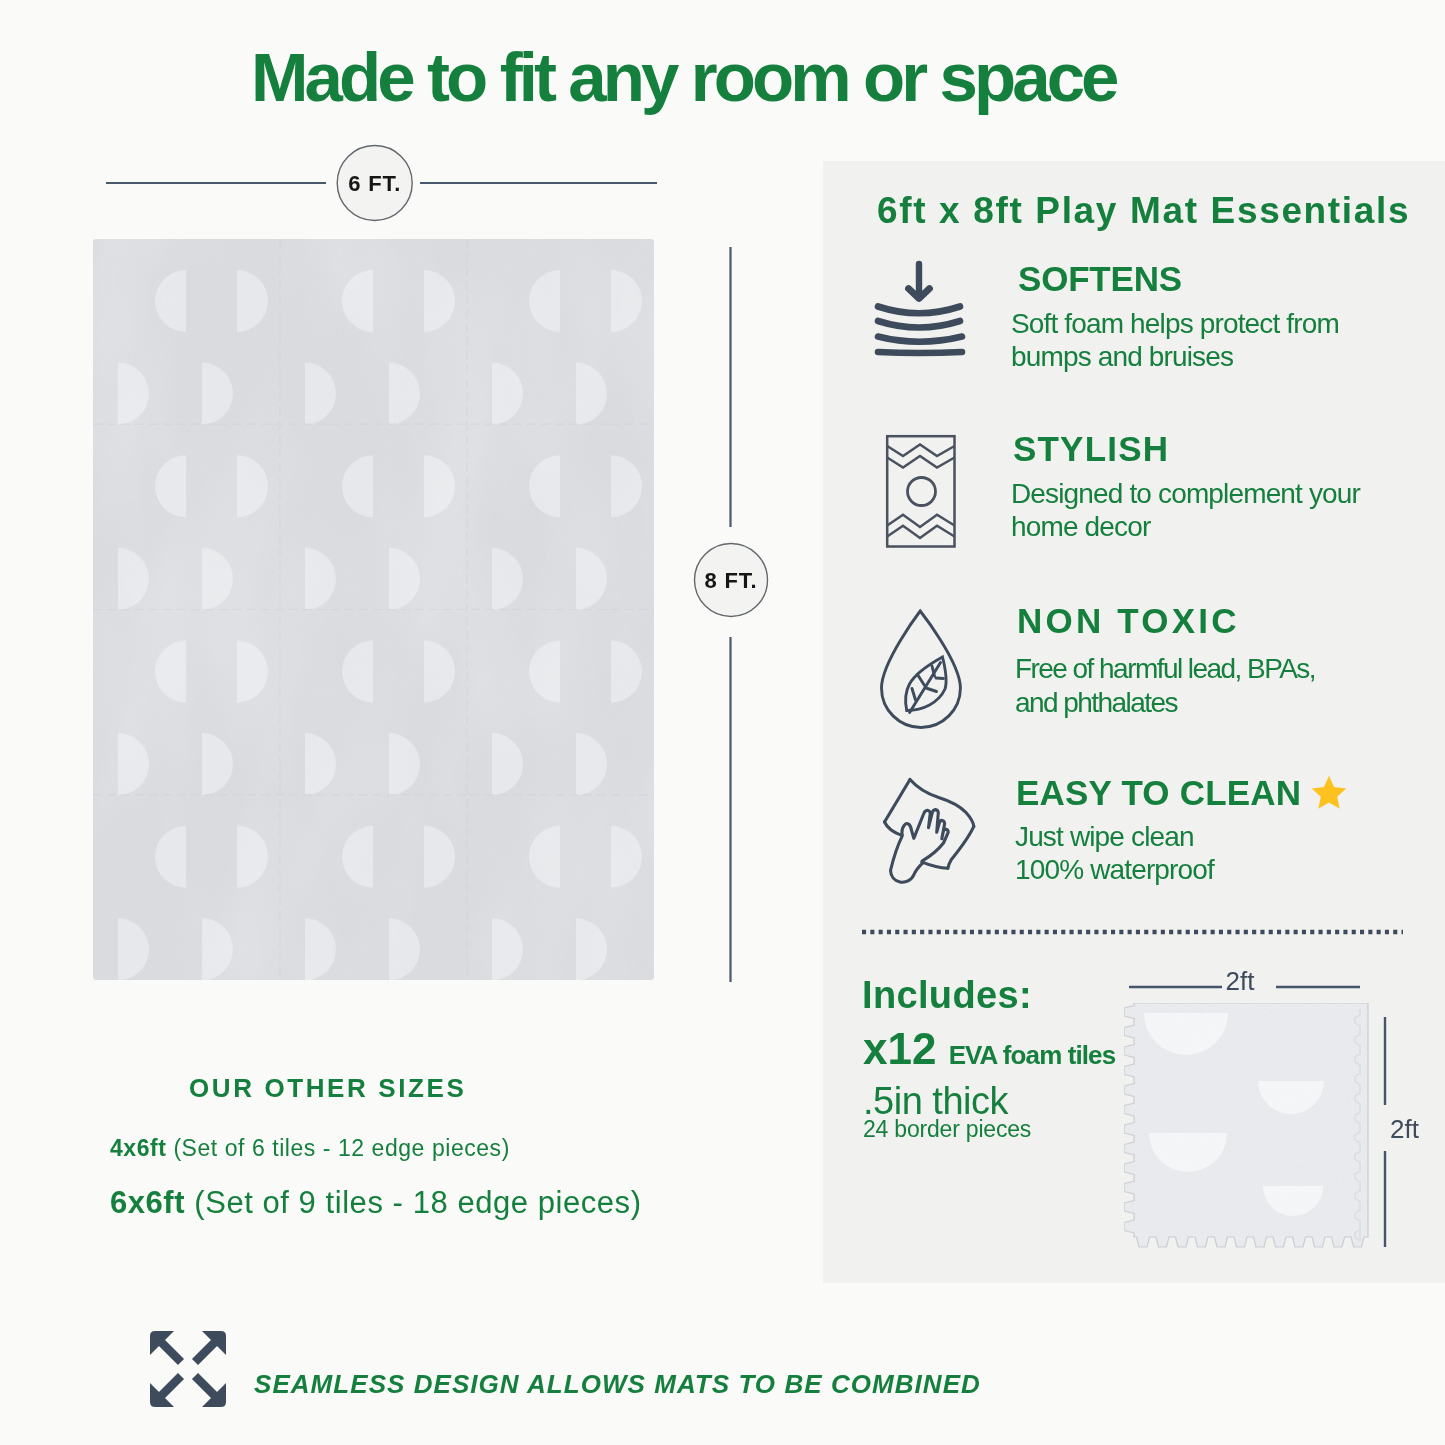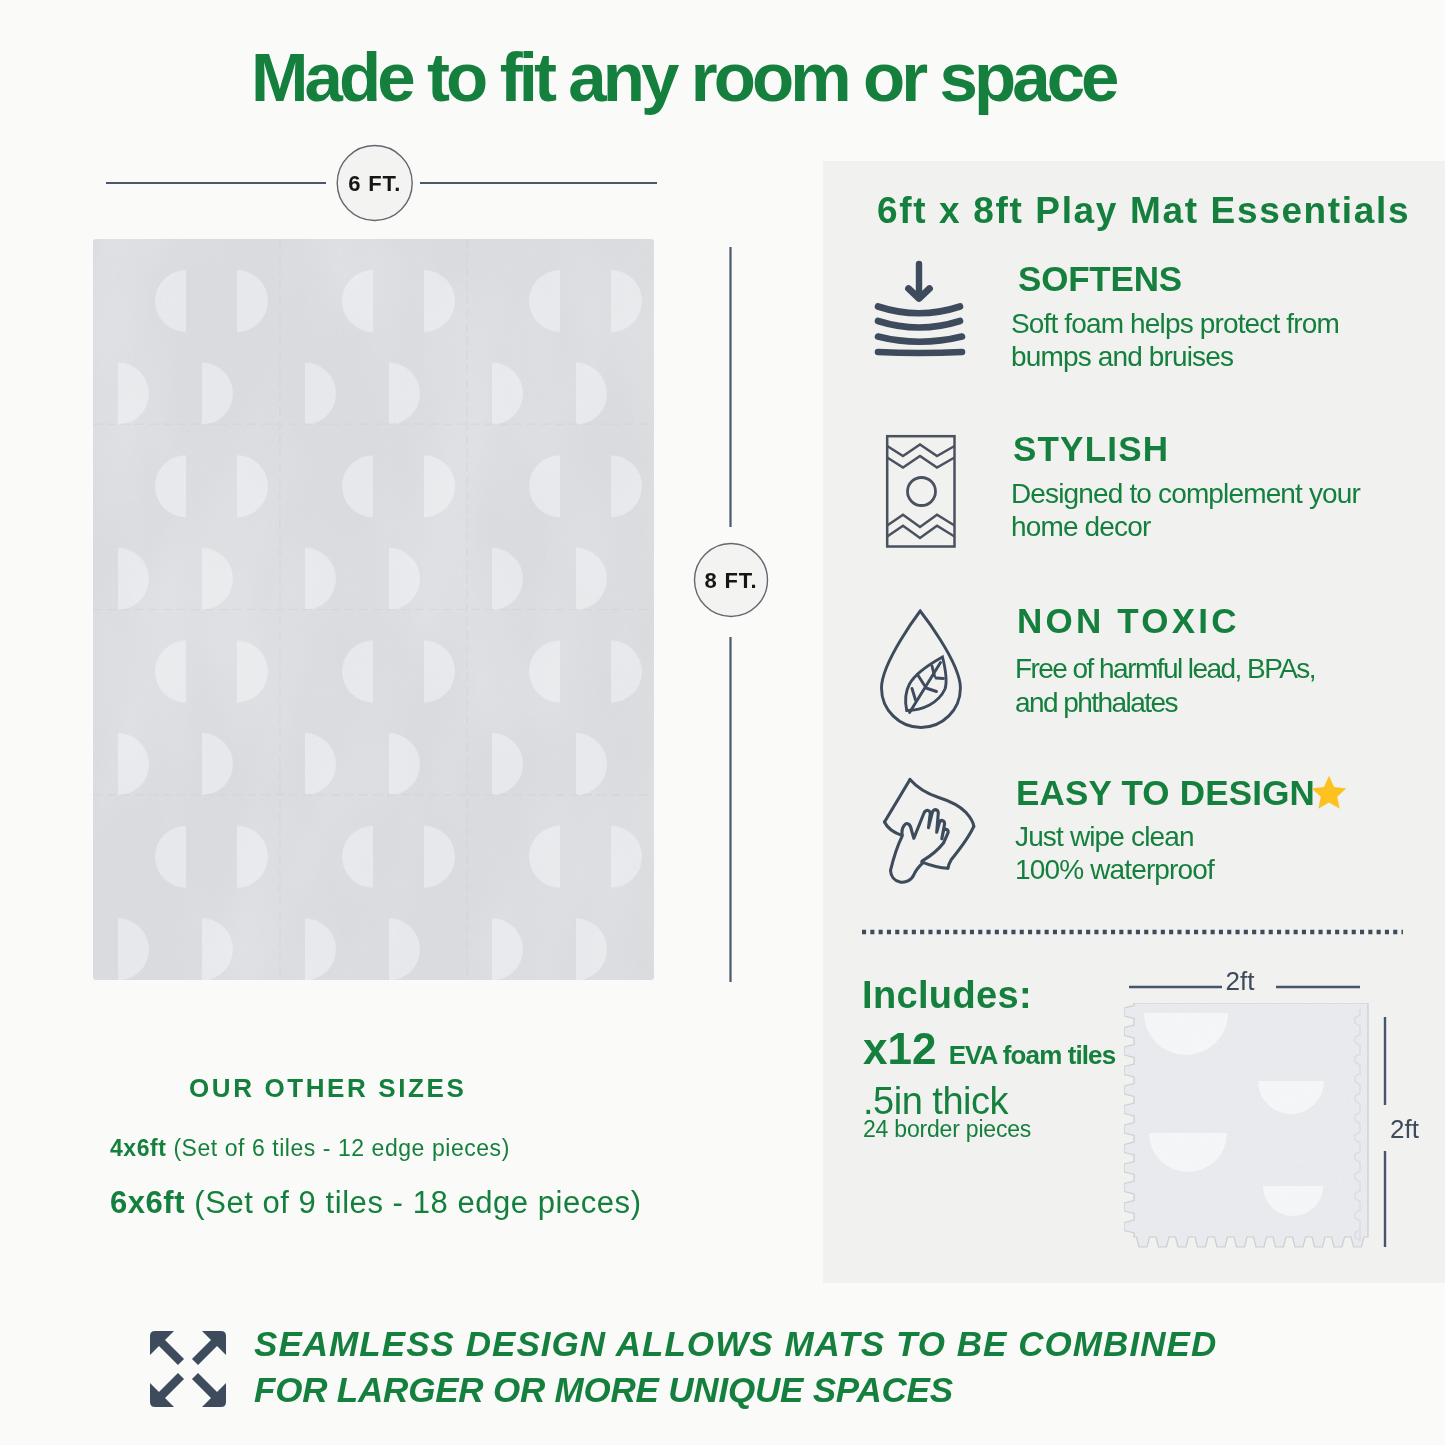--- a/index.html
+++ b/index.html
@@ -109,21 +109,21 @@
   <g fill="none" stroke="#3d4b5c" stroke-width="3.1" stroke-linejoin="round" stroke-linecap="round">
     <path d="M6.5,50 L32,7.5"></path>
     <path d="M32,7.5 C40,16.5 50,22 60,25.2 C72,29 82,34 88,40.5 C92.5,45.5 95.3,50 95.8,54.4"></path>
     <path d="M95.8,54.4 C91,65 81.5,77.5 73.2,87.8 C71.6,90.6 70.4,93.2 70,96.1"></path>
     <path d="M6.5,50 C9.5,56.5 16,60.8 24.4,63.6"></path>
     <path d="M45.5,90.6 Q58,95.7 69.8,96.2"></path>
   </g>
   <path d="M24.4,63.6 C23.5,60 24.5,55.5 26.5,53 Q28,50.8 30.2,51.8 C32,52.8 33,55 33.3,57.5 L35.8,66.3 L45.8,41.5 Q46.8,38.6 49.3,38.3 Q51.8,38.6 52.3,41.3 L50.5,55.6 L54.2,40.9 Q54.9,37.8 57.4,37.6 Q60,37.9 60.3,40.7 L58.7,60.3 L61.2,51.5 Q61.7,48.3 64.1,48.4 Q66.6,48.9 66.6,51.7 L63.8,66.8 L65.3,59.8 Q65.8,56.9 68,57.2 Q70.3,57.7 70.2,60.4 L65.5,71 C60,78 50,85.5 44.8,88.6 C43.6,89.5 43.8,90.6 44.3,91.3 C41,94.5 37.6,98.7 36.2,102 C34,108 28,111 22,110 C16.5,109 12.8,104.5 12.5,98.5 C15,88 19.5,73.5 24.4,63.6" fill="#f1f1ef" stroke="#3d4b5c" stroke-width="3.1" stroke-linejoin="round" stroke-linecap="round"></path>
 </svg>
 
-<div class="abs dark" id="t-eas" style="left:1016px;top:773px;font-size:35px;font-weight:bold;letter-spacing:0.2px;">EASY TO DESIGN</div>
+<div class="abs dark" id="t-eas" style="left:1016px;top:773px;font-size:35px;font-weight:bold;letter-spacing:0.2px;">EASY TO CLEAN</div>
 
 <svg class="abs" style="left:1308px;top:775px;" width="42" height="40" viewBox="0 0 42 40">
   <path d="M21.0,0.8 L26.1,12.0 L38.3,13.4 L29.2,21.7 L31.7,33.7 L21.0,27.6 L10.3,33.7 L12.8,21.7 L3.7,13.4 L15.9,12.0 Z" fill="#fdc21f"></path>
 </svg>
 
 <div class="abs dark" id="t-easb" style="left:1015px;top:820px;font-size:28px;letter-spacing:-0.85px;line-height:33px;">Just wipe clean<br>100% waterproof</div>
 
 <svg class="abs" style="left:861px;top:928px;" width="542" height="8" viewBox="0 0 542 8">
   <line x1="1" y1="4" x2="542" y2="4" stroke="#3d4b5c" stroke-width="4.6" stroke-dasharray="4.1 4.2"></line>
 </svg>
@@ -183,13 +183,13 @@
     <line x1="7" y1="7" x2="31" y2="31" stroke="#3d4b5c" stroke-width="8.6"></line>
     <path d="M71,0 L52,0 L76,24 L76,5 Q76,0 71,0 Z"></path>
     <line x1="69" y1="7" x2="45" y2="31" stroke="#3d4b5c" stroke-width="8.6"></line>
     <path d="M5,76 L24,76 L0,52 L0,71 Q0,76 5,76 Z"></path>
     <line x1="7" y1="69" x2="31" y2="45" stroke="#3d4b5c" stroke-width="8.6"></line>
     <path d="M71,76 L52,76 L76,52 L76,71 Q76,76 71,76 Z"></path>
     <line x1="69" y1="69" x2="45" y2="45" stroke="#3d4b5c" stroke-width="8.6"></line>
   </g>
 </svg>
 
-<div class="abs dark" id="t-seam" style="left:254px;top:1321px;font-size:35px;font-weight:bold;font-style:italic;line-height:46px;"><span style="letter-spacing:1.05px;">SEAMLESS DESIGN ALLOWS MATS TO BE COMBINED</span><br><span style="letter-spacing:-0.2px;">FOR LARGER OR MORE UNIQUE SPACES</span></div>
+<div class="abs dark" id="t-seam" style="left:254px;top:1361px;font-size:26px;font-weight:bold;font-style:italic;line-height:46px;"><span style="letter-spacing:1.05px;">SEAMLESS DESIGN ALLOWS MATS TO BE COMBINED</span><br></div>
 
 </body></html>

